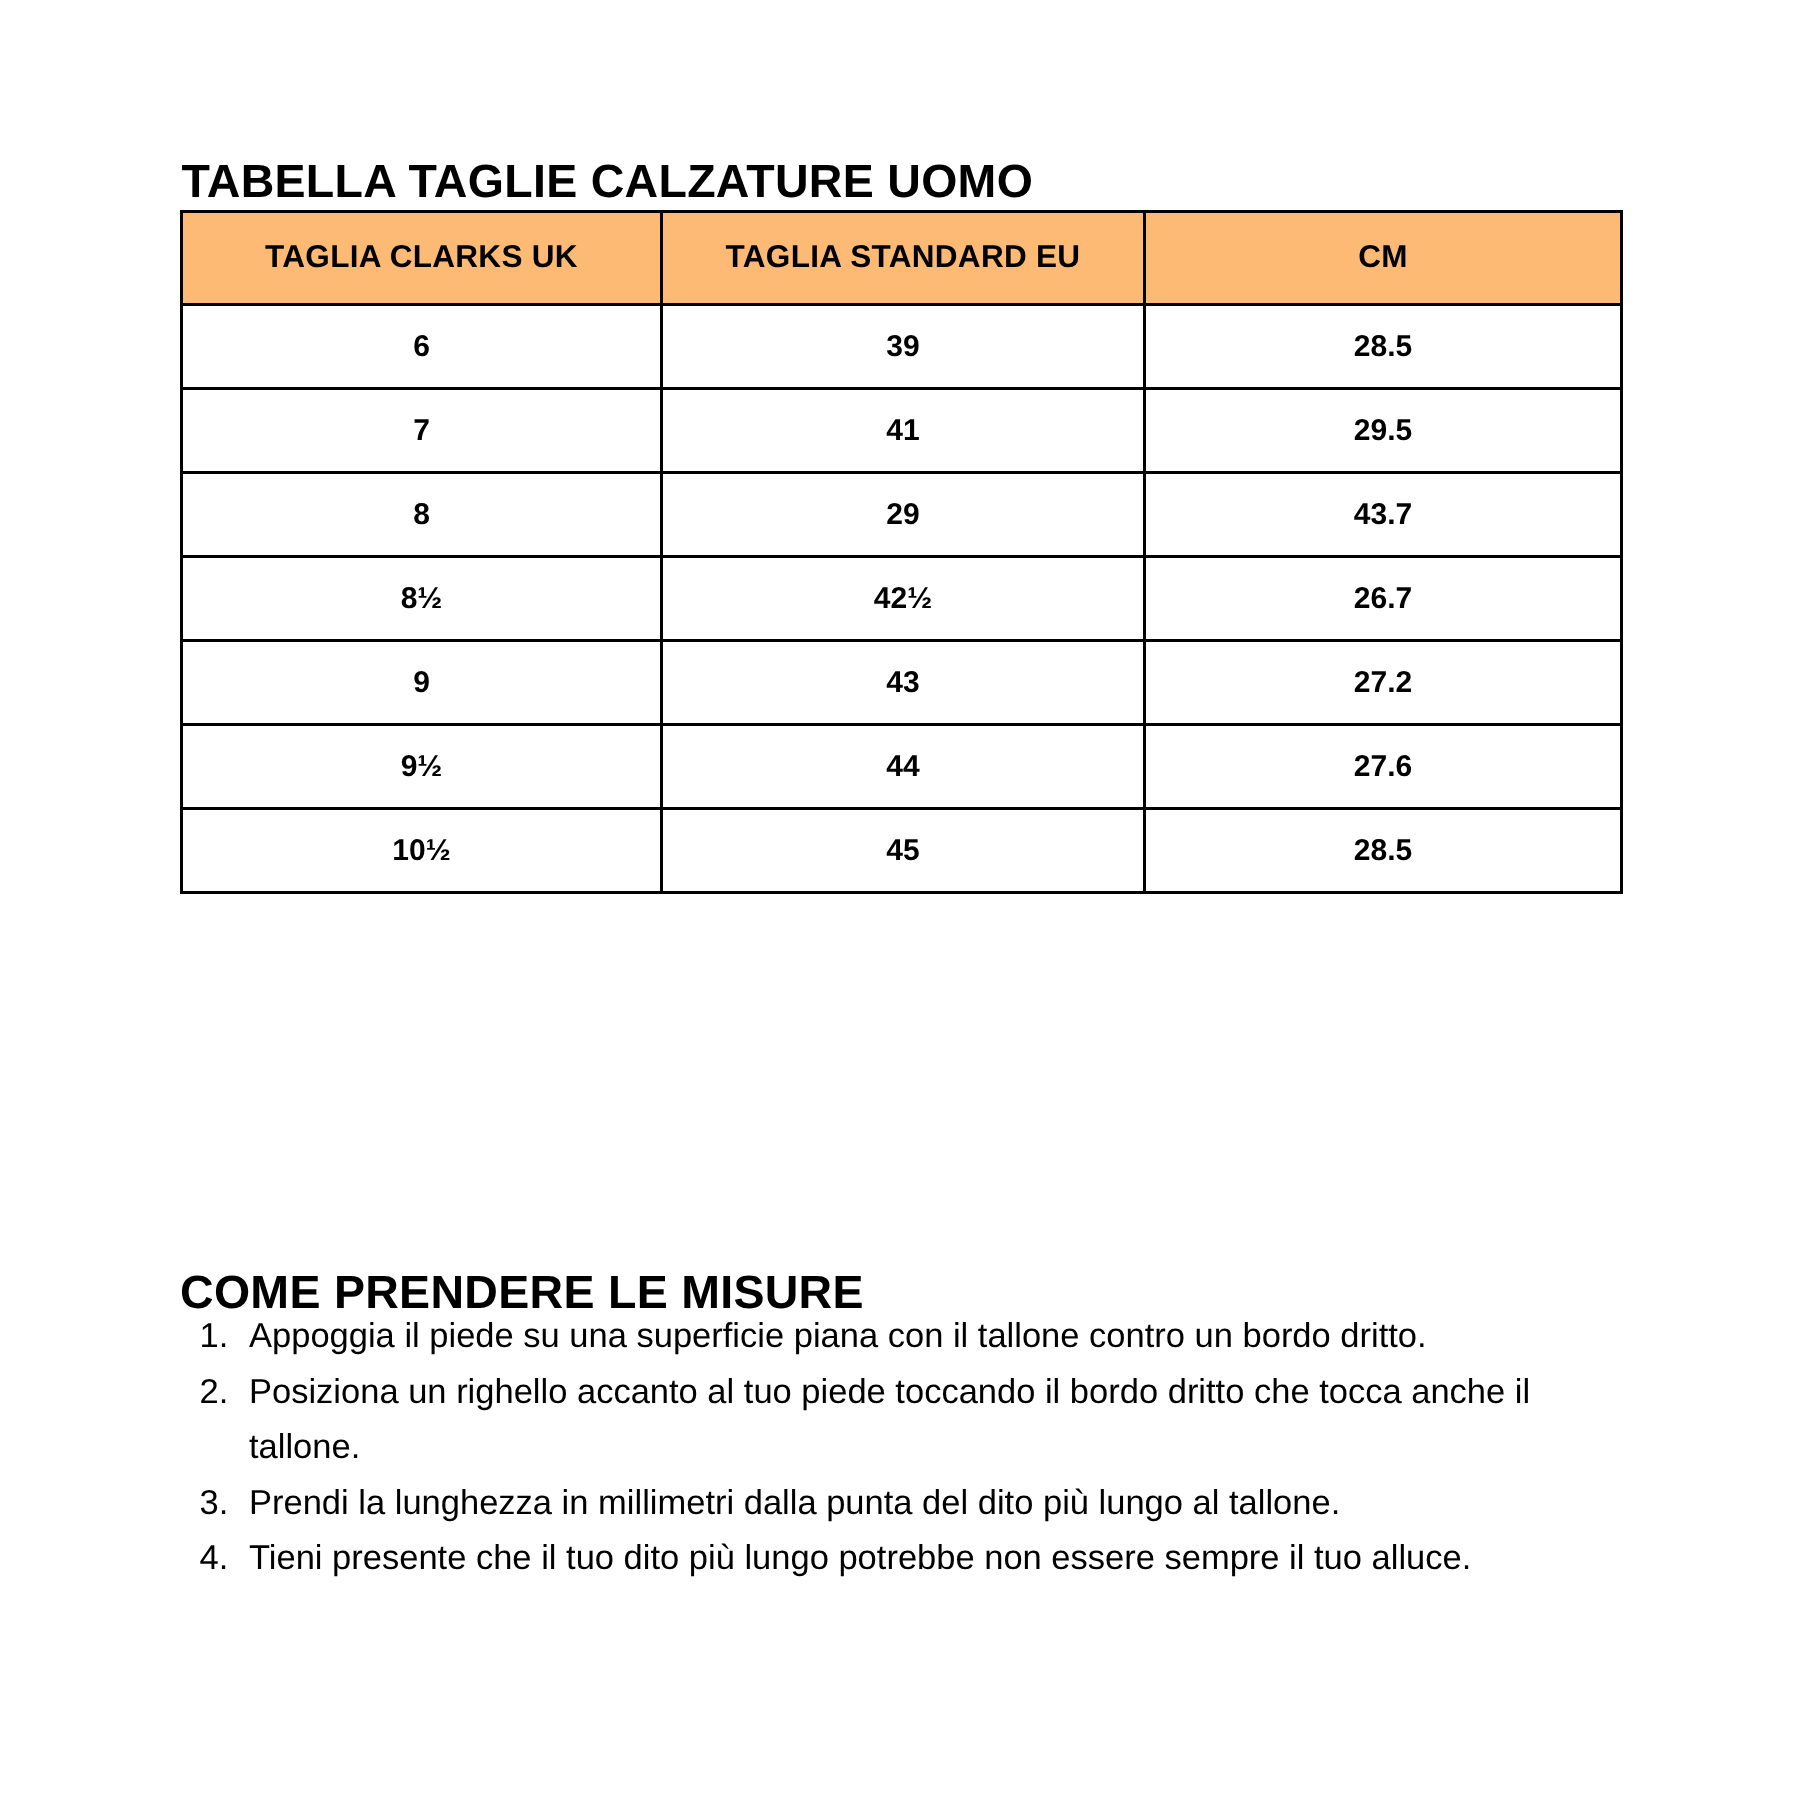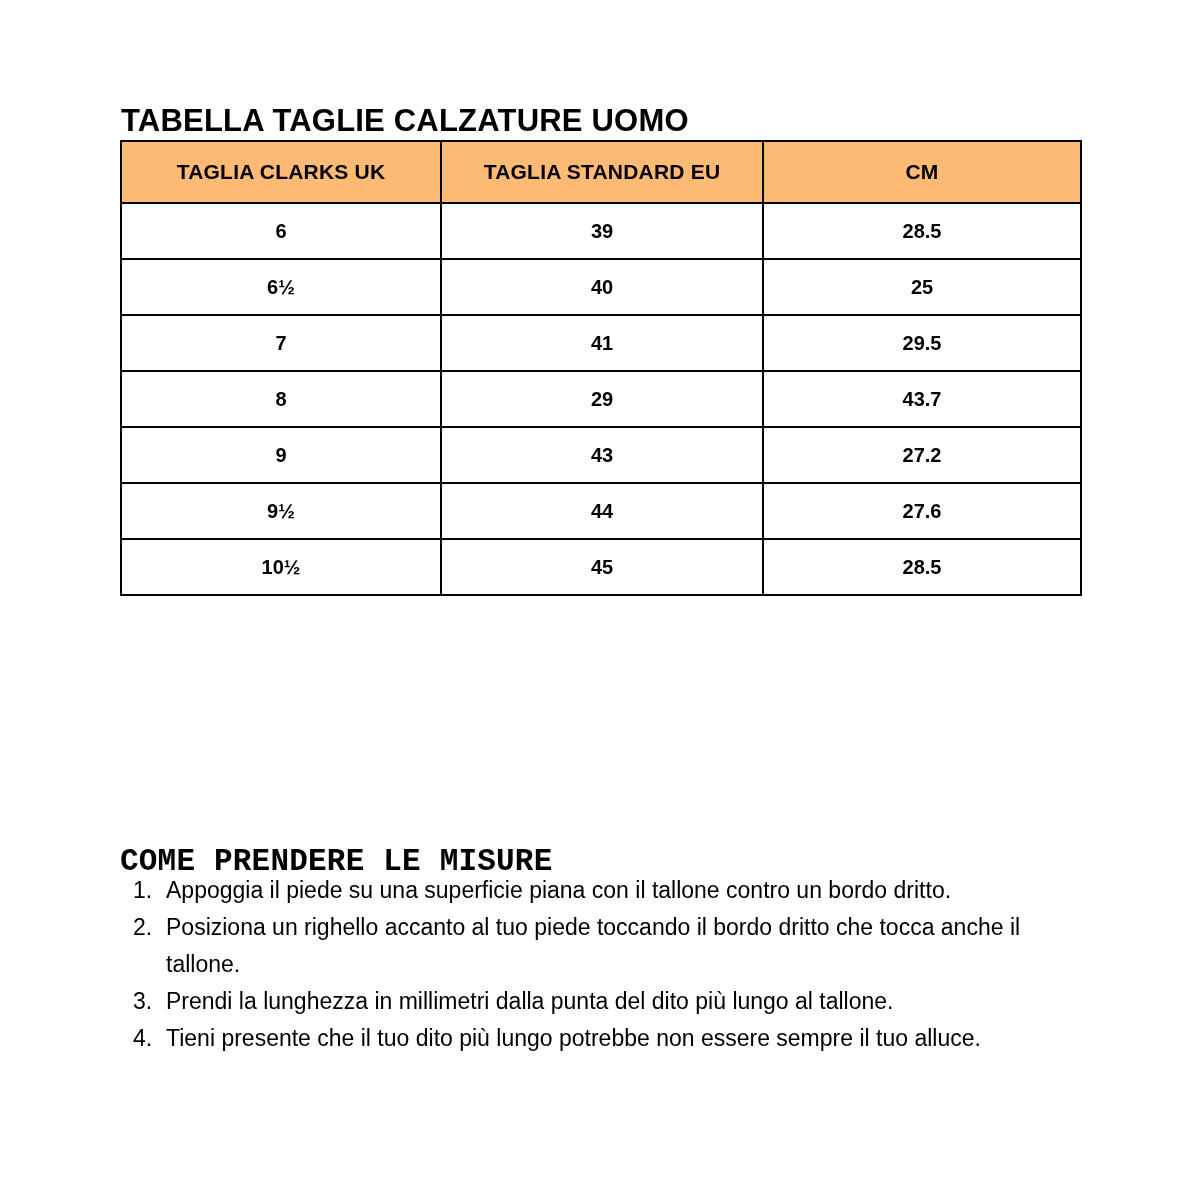--- a/index.html
+++ b/index.html
@@ -59,21 +59,20 @@
   col.c2 { width: 322px; }
   col.c3 { width: 318px; }
   .section-heading {
     position: absolute;
     left: 120px;
     top: 818px;
     font-size: 31px;
     font-weight: bold;
     letter-spacing: 0.2px;
     white-space: nowrap;
-    font-family: Liberation Mono, monospace;
   }
   .instruction-list {
     position: absolute;
     left: 133px;
     top: 872px;
     width: 947px;
     font-size: 23px;
     line-height: 37px;
   }
   .instruction-item {
@@ -109,33 +108,33 @@
         <th>CM</th>
       </tr>
     </thead>
     <tbody>
       <tr>
         <td>6</td>
         <td>39</td>
         <td>28.5</td>
       </tr>
       <tr>
-        <td>6½</td>
-        <td>40</td>
-        <td>25</td>
-      </tr>
-      <tr>
         <td>7</td>
         <td>41</td>
         <td>29.5</td>
       </tr>
       <tr>
         <td>8</td>
         <td>29</td>
         <td>43.7</td>
+      </tr>
+      <tr>
+        <td>8½</td>
+        <td>42½</td>
+        <td>26.7</td>
       </tr>
       <tr>
         <td>9</td>
         <td>43</td>
         <td>27.2</td>
       </tr>
       <tr>
         <td>9½</td>
         <td>44</td>
         <td>27.6</td>

